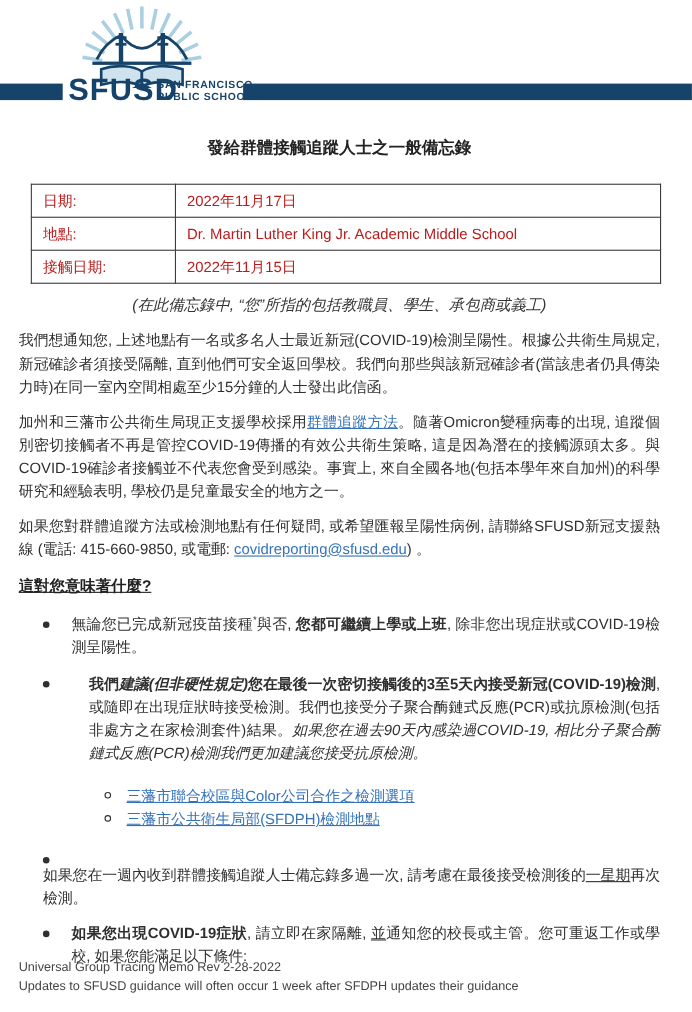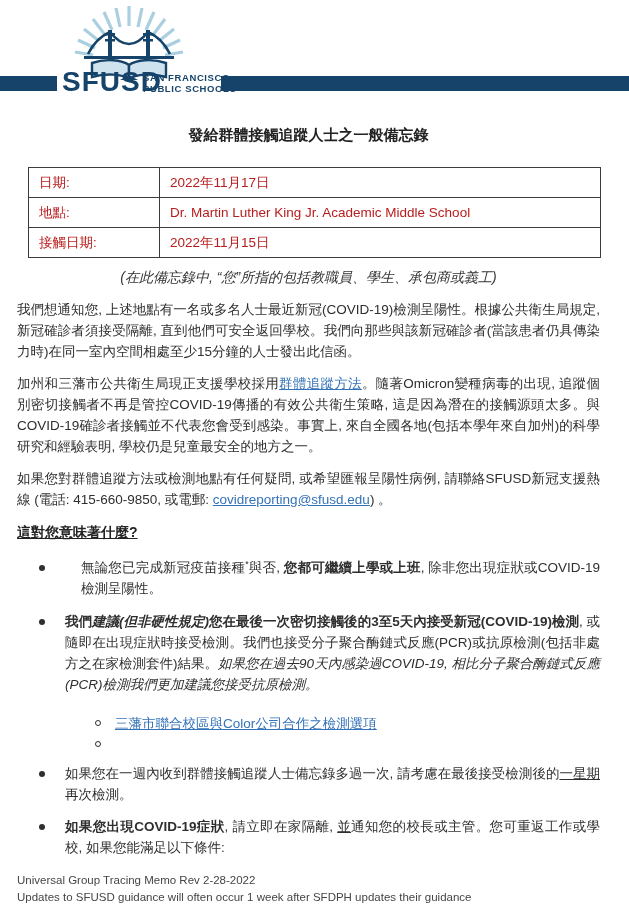--- a/index.html
+++ b/index.html
@@ -38,22 +38,22 @@
 
   .note { margin-top:9px; text-align:center; font-style:italic;
     font-size:14px; color:#333; }
 
   .para { margin-top:11px; text-align:justify; }
 
   .section-heading { margin-top:12px; font-size:14px; font-weight:bold;
     color:#222; text-decoration:underline; }
 
   .bullet-row { display:flex; align-items:flex-start; padding-left:22px; }
-  .b1 { margin-top:14px;gap:16px; } .b2 { margin-top:12px; }
-  .b3 { margin-top:16px; } .b4 { margin-top:11px; }
+  .b1 { margin-top:14px; } .b2 { margin-top:12px;gap:16px; }
+  .b3 { margin-top:16px;flex-direction:column; } .b4 { margin-top:11px; }
   .dot { flex:none; width:6px; height:6px; border-radius:50%;
     background:#2f2f2f; margin:8px 20px 0 0; }
   .circle { flex:none; width:6px; height:6px; border-radius:50%;
     border:1.3px solid #2f2f2f; background:transparent; margin:7px 14px 0 0; }
   .bullet-text { flex:1; text-align:justify; }
 
   .sub-list { margin-top:18px; padding-left:78px; }
   .sub-row { display:flex; align-items:flex-start; }
 
   .b  { font-weight:bold; }
@@ -169,20 +169,21 @@
       </div>
     </div>
 
     <div class="sub-list">
       <div class="sub-row">
         <span class="circle"></span>
         <a class="link" href="#">三藩市聯合校區與Color公司合作之檢測選項</a>
       </div>
       <div class="sub-row">
         <span class="circle"></span>
+        <a class="link" href="#">三藩市公共衛生局部(SFDPH)檢測地點</a>
       </div>
     </div>
 
     <div class="bullet-row b3">
       <span class="dot"></span>
       <div class="bullet-text">
         <span>如果您在一週內收到群體接觸追蹤人士備忘錄多過一次, 請考慮在最後接受檢測後的</span><span class="u">一星期</span><span>再次檢測。</span>
       </div>
     </div>
 

